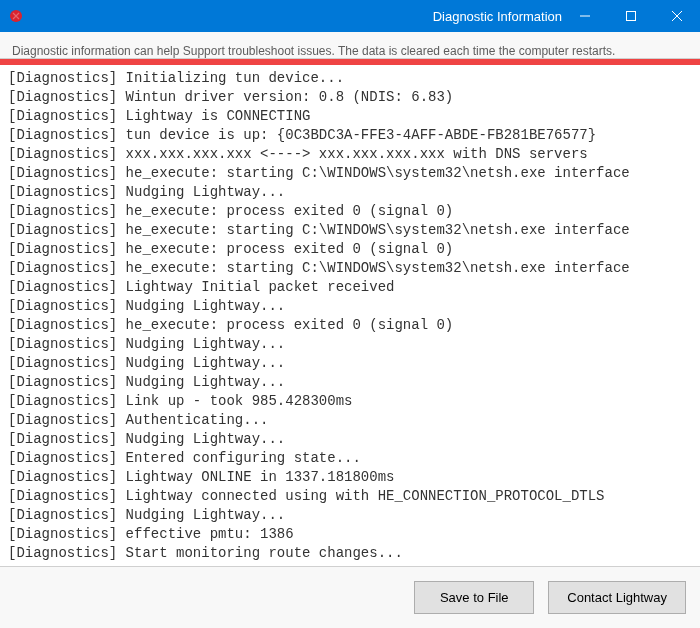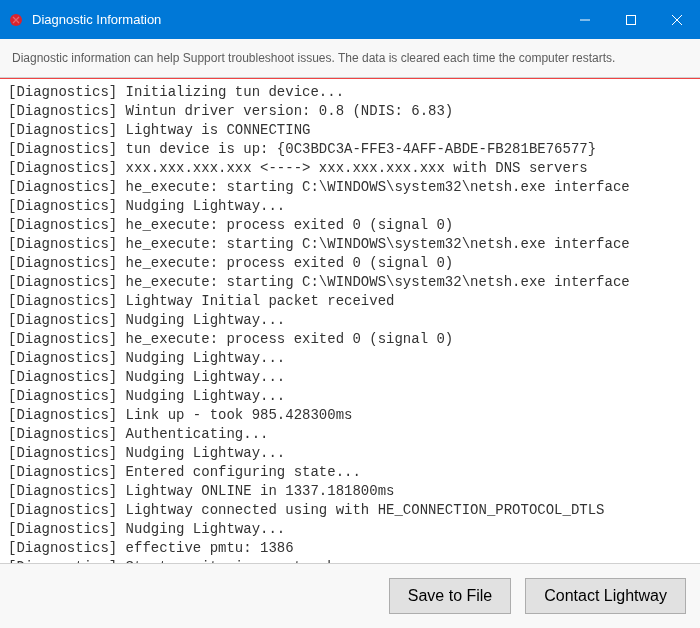--- a/index.html
+++ b/index.html
@@ -12,25 +12,26 @@
       width: 700px;
       height: 628px;
       background: #fff;
       overflow: hidden;
       display: flex;
       flex-direction: column;
     }
     .titlebar {
       background: #0078d7;
       color: #fff;
-      height: 39px;
+      height: 32px;
       display: flex;
       align-items: center;
       padding-left: 8px;
       font-size: 13px;
+      text-align: right;
     }
     .titlebar-icon {
       width: 16px;
       height: 16px;
       margin-right: 8px;
       display: flex;
       align-items: center;
       justify-content: center;
     }
     .titlebar-title {
@@ -45,28 +46,28 @@
       height: 100%;
       display: flex;
       align-items: center;
       justify-content: center;
       color: #fff;
       cursor: default;
     }
     .description {
       color: #5d5d5d;
       font-size: 12px;
-      padding: 12px 12px 12px 12px;
+      padding: 12px 12px 0 12px;
       border-bottom: 1px solid #d0d0d0;
       background: #f8f8f8;
     }
     .log-container {
       flex: 1;
       overflow: auto;
-      border-top: 1px solid #ef4444;
+      border-top: 6px solid #ef4444;
       border-bottom: 1px solid #d0d0d0;
       background: #fff;
     }
     .log-content {
       font-family: 'Consolas', 'Courier New', monospace;
       font-size: 14px;
       line-height: 19px;
       color: #333;
       white-space: pre;
       padding: 4px 8px;
@@ -77,21 +78,21 @@
     }
     .footer {
       display: flex;
       justify-content: flex-end;
       gap: 14px;
       padding: 14px 14px 14px 14px;
       background: #f8f8f8;
     }
     .footer button {
       font-family: inherit;
-      font-size: 16px;
+      font-size: 13px;
       padding: 8px 18px;
       background: #e1e1e1;
       border: 1px solid #adadad;
       cursor: default;
       min-width: 120px;
     }
     
     .log-container::-webkit-scrollbar {
       height: 16px;
       width: 16px;

